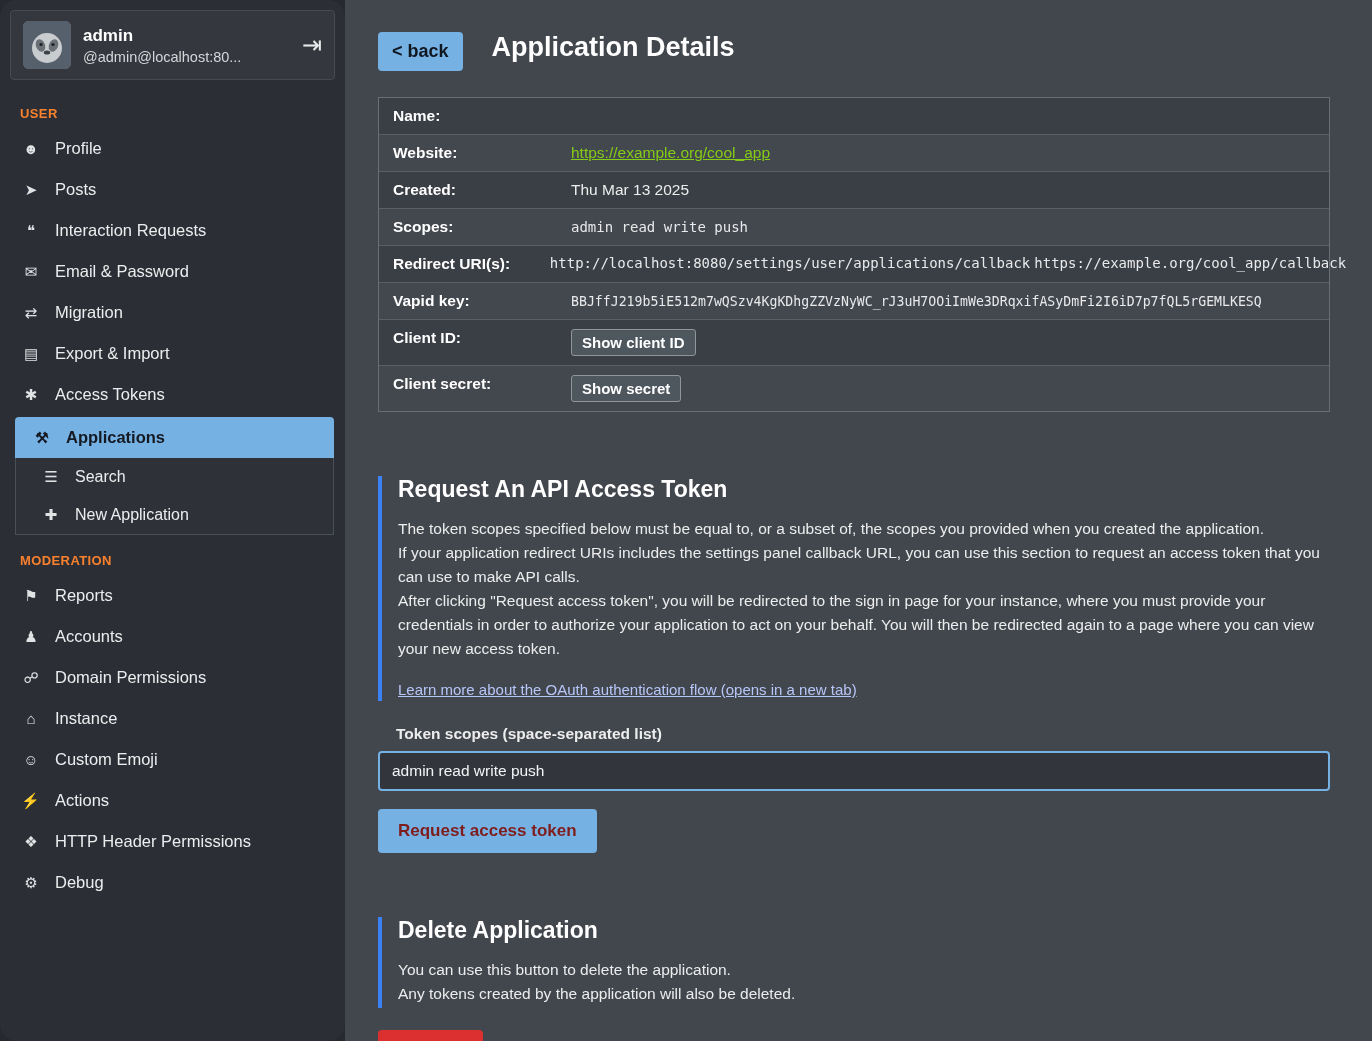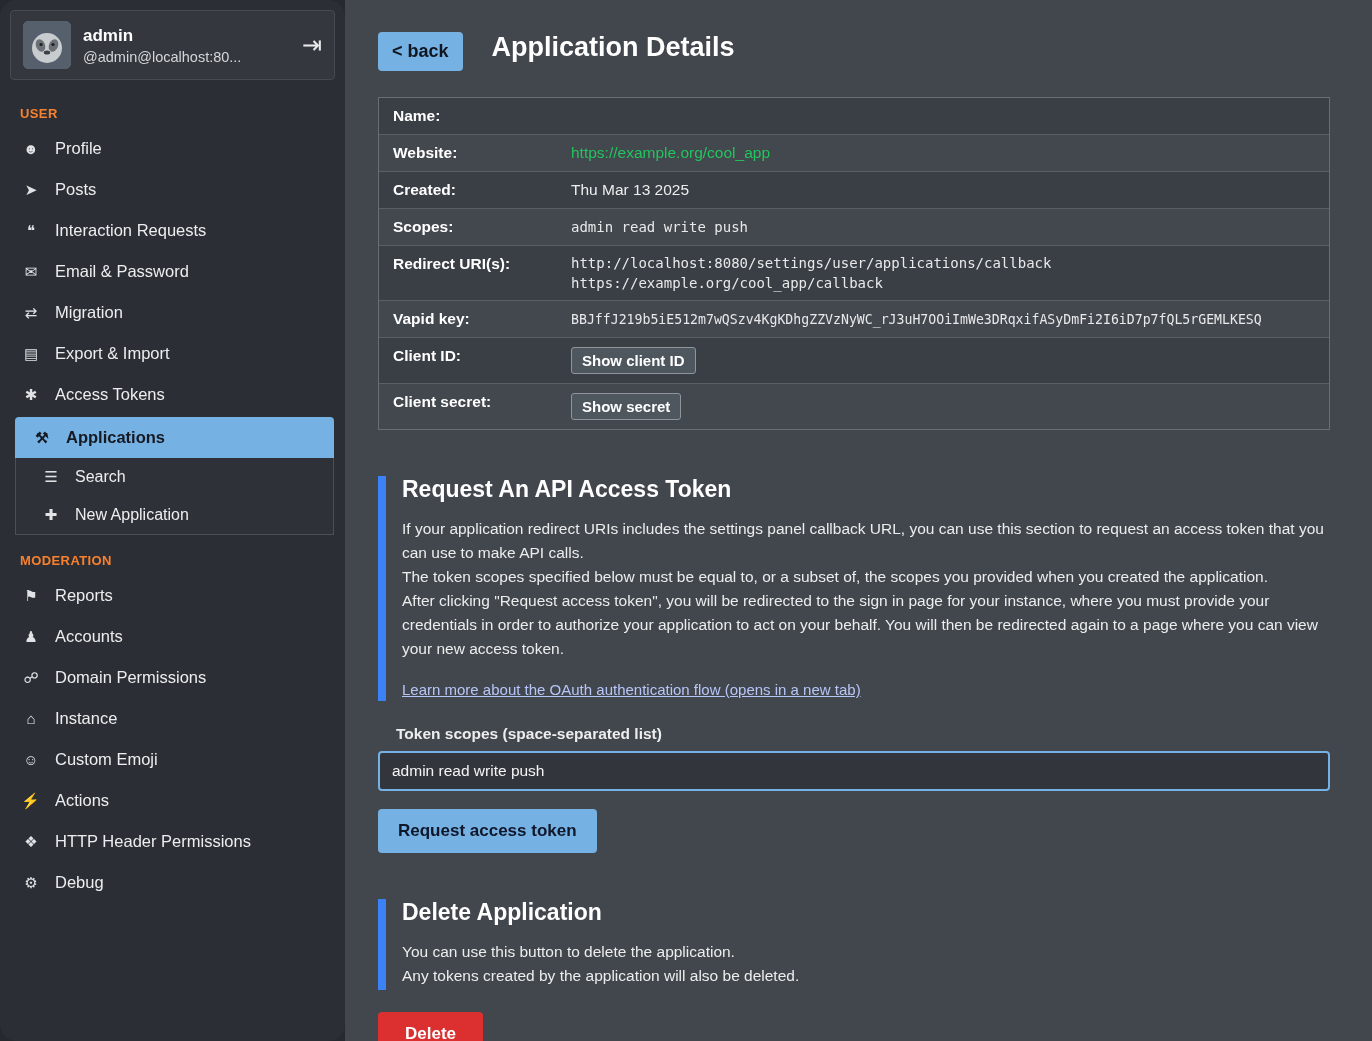--- a/index.html
+++ b/index.html
@@ -49,41 +49,41 @@
   }
   .page-title { font-size:27px; font-weight:bold; color:#ffffff; }
 
   .details-table { margin-top:26px; border:1px solid #6a6e74; }
   .trow { display:flex; border-bottom:1px solid #5b5f65; }
   .trow:last-child { border-bottom:none; }
   .trow:nth-child(odd)  { background:#3a3e45; }
   .trow:nth-child(even) { background:#43474e; }
   .tlabel { width:190px; flex:none; font-weight:bold; font-size:15.5px; padding:9px 14px; color:#fff; }
   .tvalue { padding:9px 4px 9px 2px; display:flex; align-items:center; font-size:15.5px; min-height:36px; flex:1; min-width:0; }
-  .tvalue.multiline { flex-direction:column; align-items:flex-start; justify-content:center; gap:4px; }
+  .tvalue.multiline { flex-direction:row; align-items:flex-start; justify-content:center; gap:4px; }
   .mono { font-family:"DejaVu Sans Mono", monospace; font-size:14px; color:#e8e9ea; }
   .mono.small { font-size:13.2px; }
-  .table-link { color:#22c55e; cursor:pointer; }
+  .table-link { color:#84cc16; text-decoration:underline; cursor:pointer; }
   .ghost-btn {
     background:#4e565e; border:1px solid #90959b; color:#fff; font-weight:bold;
     font-size:15px; padding:4px 10px; border-radius:3px; cursor:pointer; font-family:inherit;
   }
 
-  .section { border-left:8px solid #3b82f6; padding:0 0 2px 16px; margin-top:46px; }
+  .section { border-left:4px solid #3b82f6; padding:0 0 2px 16px; margin-top:64px; }
   .section-title { font-size:23px; font-weight:bold; color:#fff; margin:0 0 14px; }
   .section p { margin:0; font-size:15.5px; line-height:1.55; color:#eceded; max-width:940px; }
   .oauth-link { display:inline-block; margin-top:20px; font-size:15px; color:#b7c6f8; text-decoration:underline; cursor:pointer; }
 
   .form-label { font-weight:bold; font-size:15.5px; margin-top:24px;margin-left:18px; }
   .scopes-input {
     margin-top:8px; width:100%; background:#32363c; border:2px solid #76b1e3;
     border-radius:4px; color:#f3f4f5; font-size:15.5px; padding:9px 12px; font-family:inherit; outline:none;
   }
   .request-btn {
-    margin-top:18px; background:#76b1e3; color:#0f172a; font-weight:bold; font-size:17px;
+    margin-top:18px; background:#76b1e3; color:#7f1d1d; font-weight:bold; font-size:17px;
     padding:12px 20px; border:none; border-radius:4px; cursor:pointer; font-family:inherit;
   }
   .delete-btn {
     margin-top:22px; background:#dc3030; color:#fff; font-weight:bold; font-size:17px;
     padding:12px 27px; border:none; border-radius:4px; cursor:pointer; font-family:inherit;
   }
 </style>
 </head>
 <body>
 
@@ -240,22 +240,22 @@
     <div class="trow">
       <div class="tlabel">Client secret:</div>
       <div class="tvalue">
         <button class="ghost-btn">Show secret</button>
       </div>
     </div>
   </div>
 
   <section class="section">
     <h2 class="section-title">Request An API Access Token</h2>
+    <p>The token scopes specified below must be equal to, or a subset of, the scopes you provided when you created the application.</p>
     <p>If your application redirect URIs includes the settings panel callback URL, you can use this section to request an access token that you can use to make API calls.</p>
-    <p>The token scopes specified below must be equal to, or a subset of, the scopes you provided when you created the application.</p>
     <p>After clicking "Request access token", you will be redirected to the sign in page for your instance, where you must provide your credentials in order to authorize your application to act on your behalf. You will then be redirected again to a page where you can view your new access token.</p>
     <a class="oauth-link">Learn more about the OAuth authentication flow (opens in a new tab)</a>
   </section>
 
   <div class="form-label">Token scopes (space-separated list)</div>
   <input class="scopes-input" type="text" value="admin read write push" style="">
   <div>
     <button class="request-btn">Request access token</button>
   </div>
 

